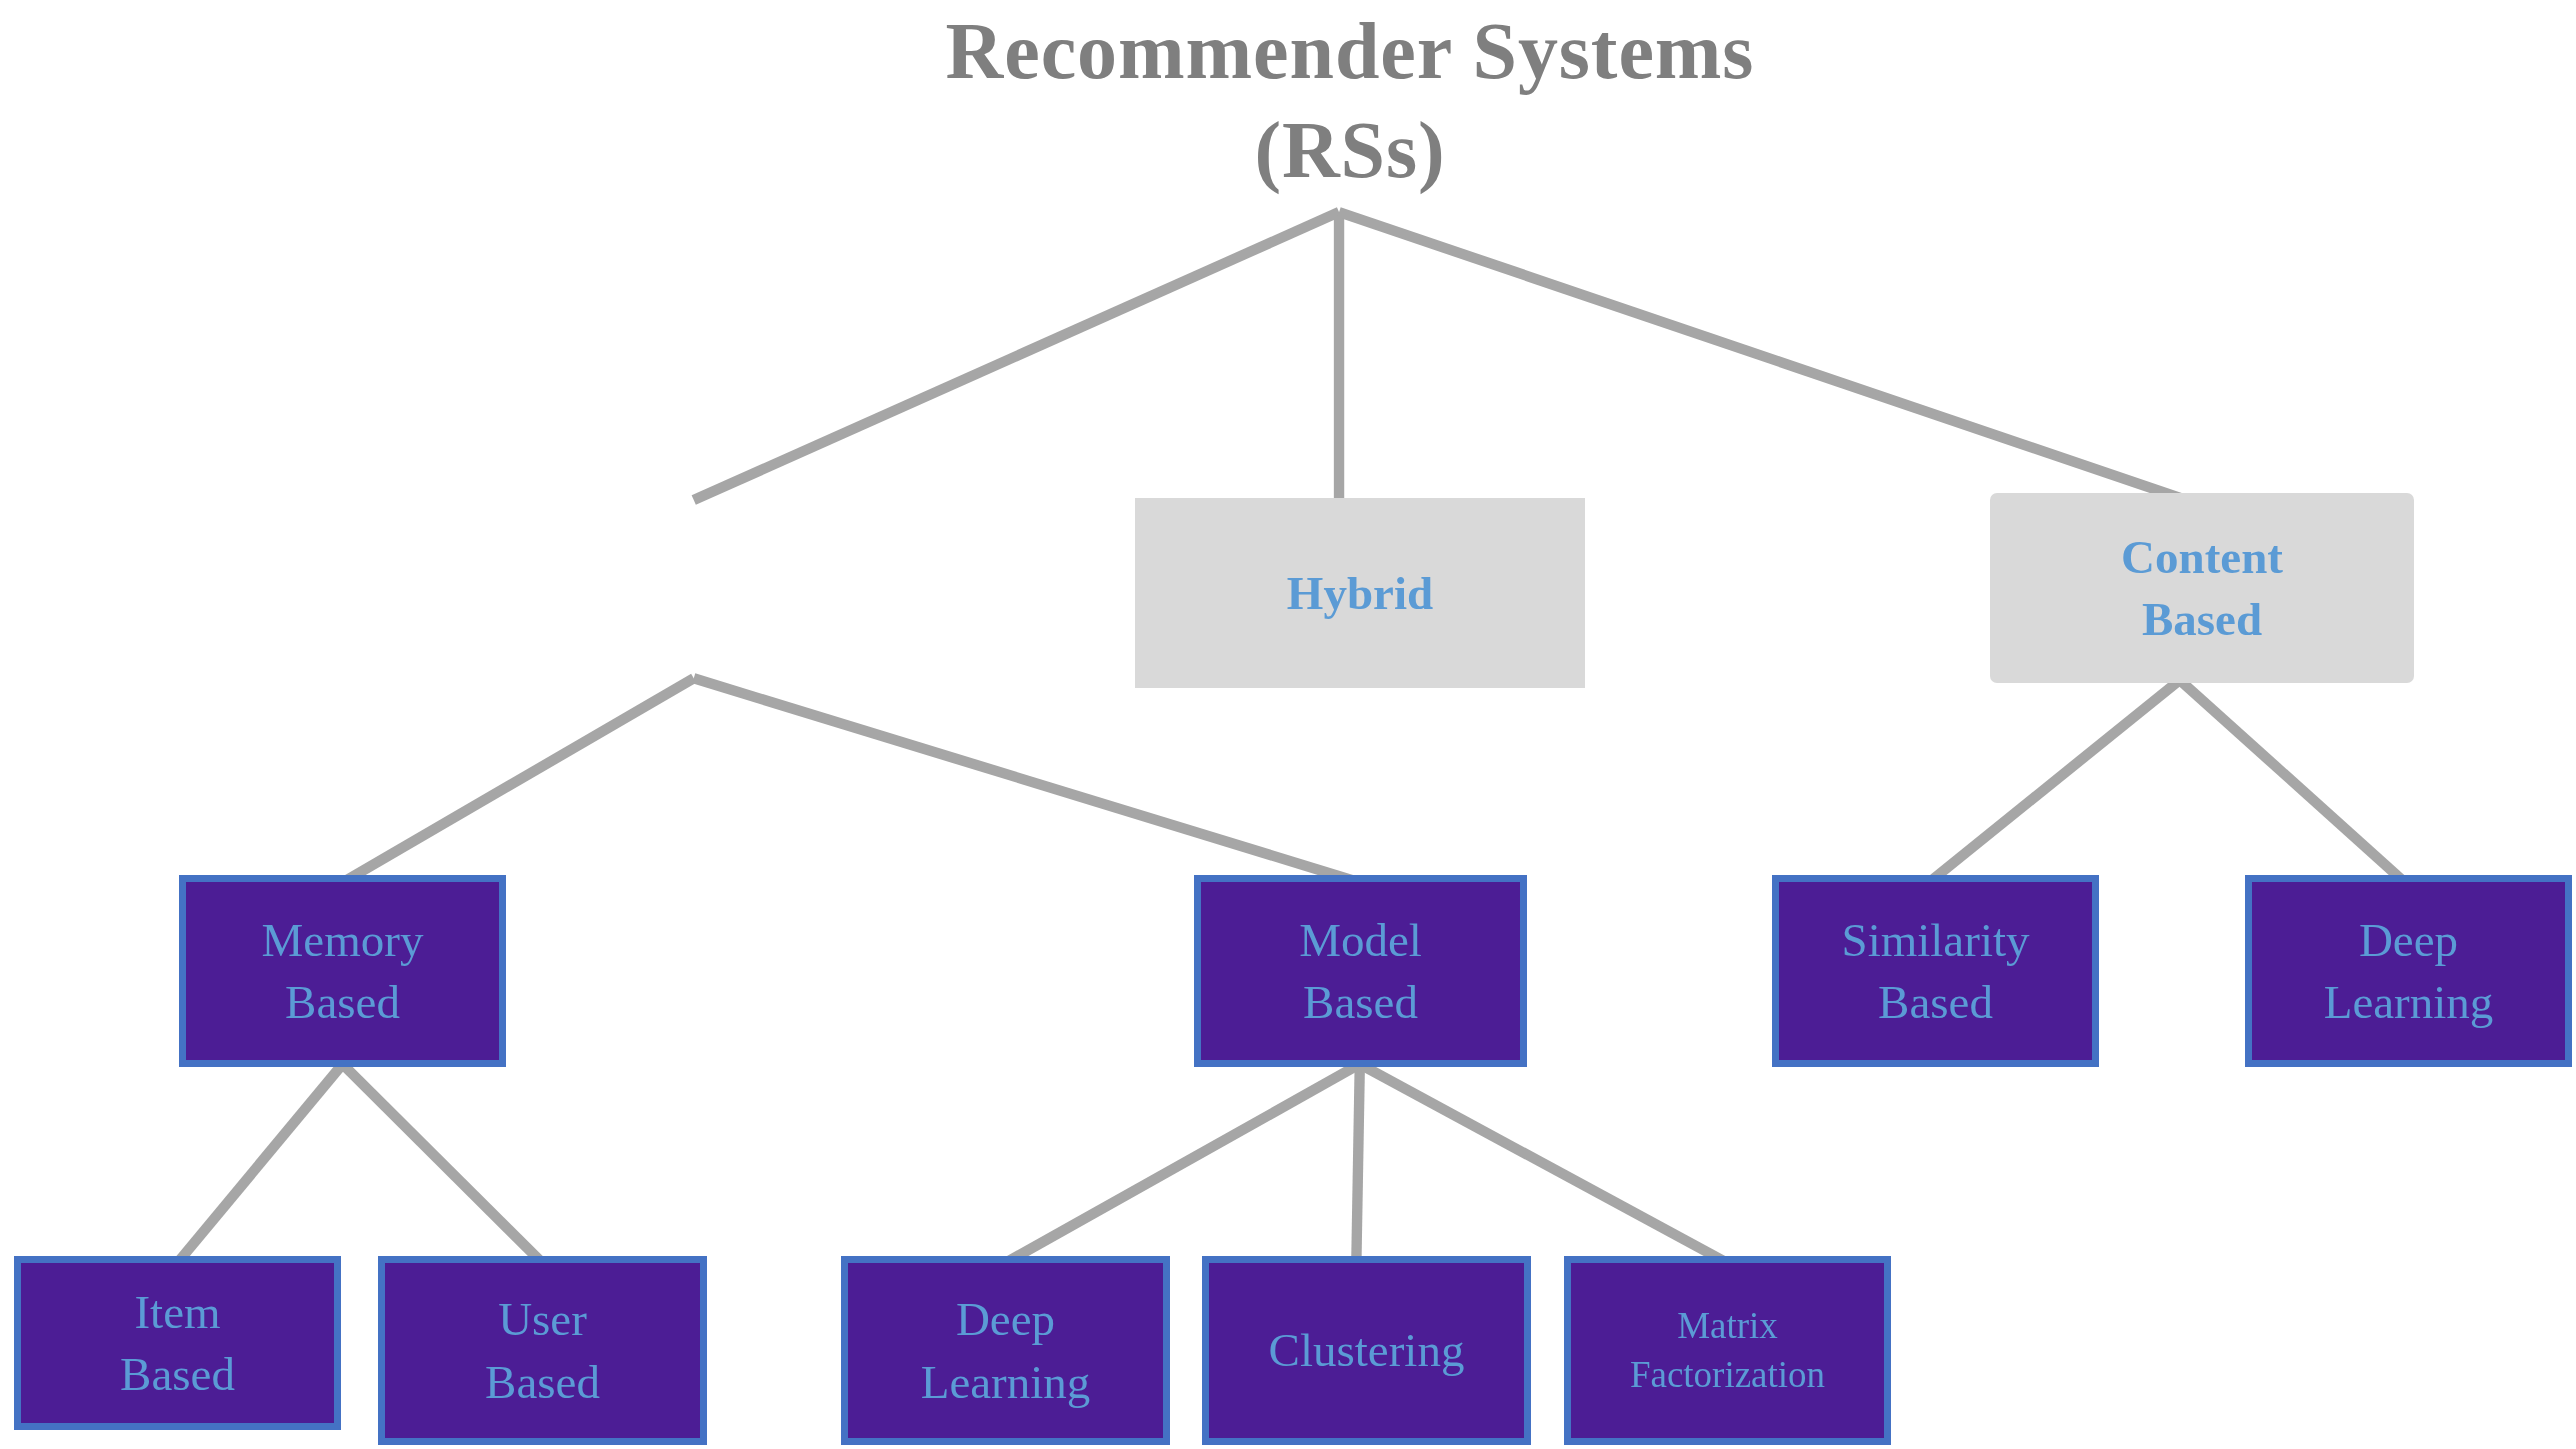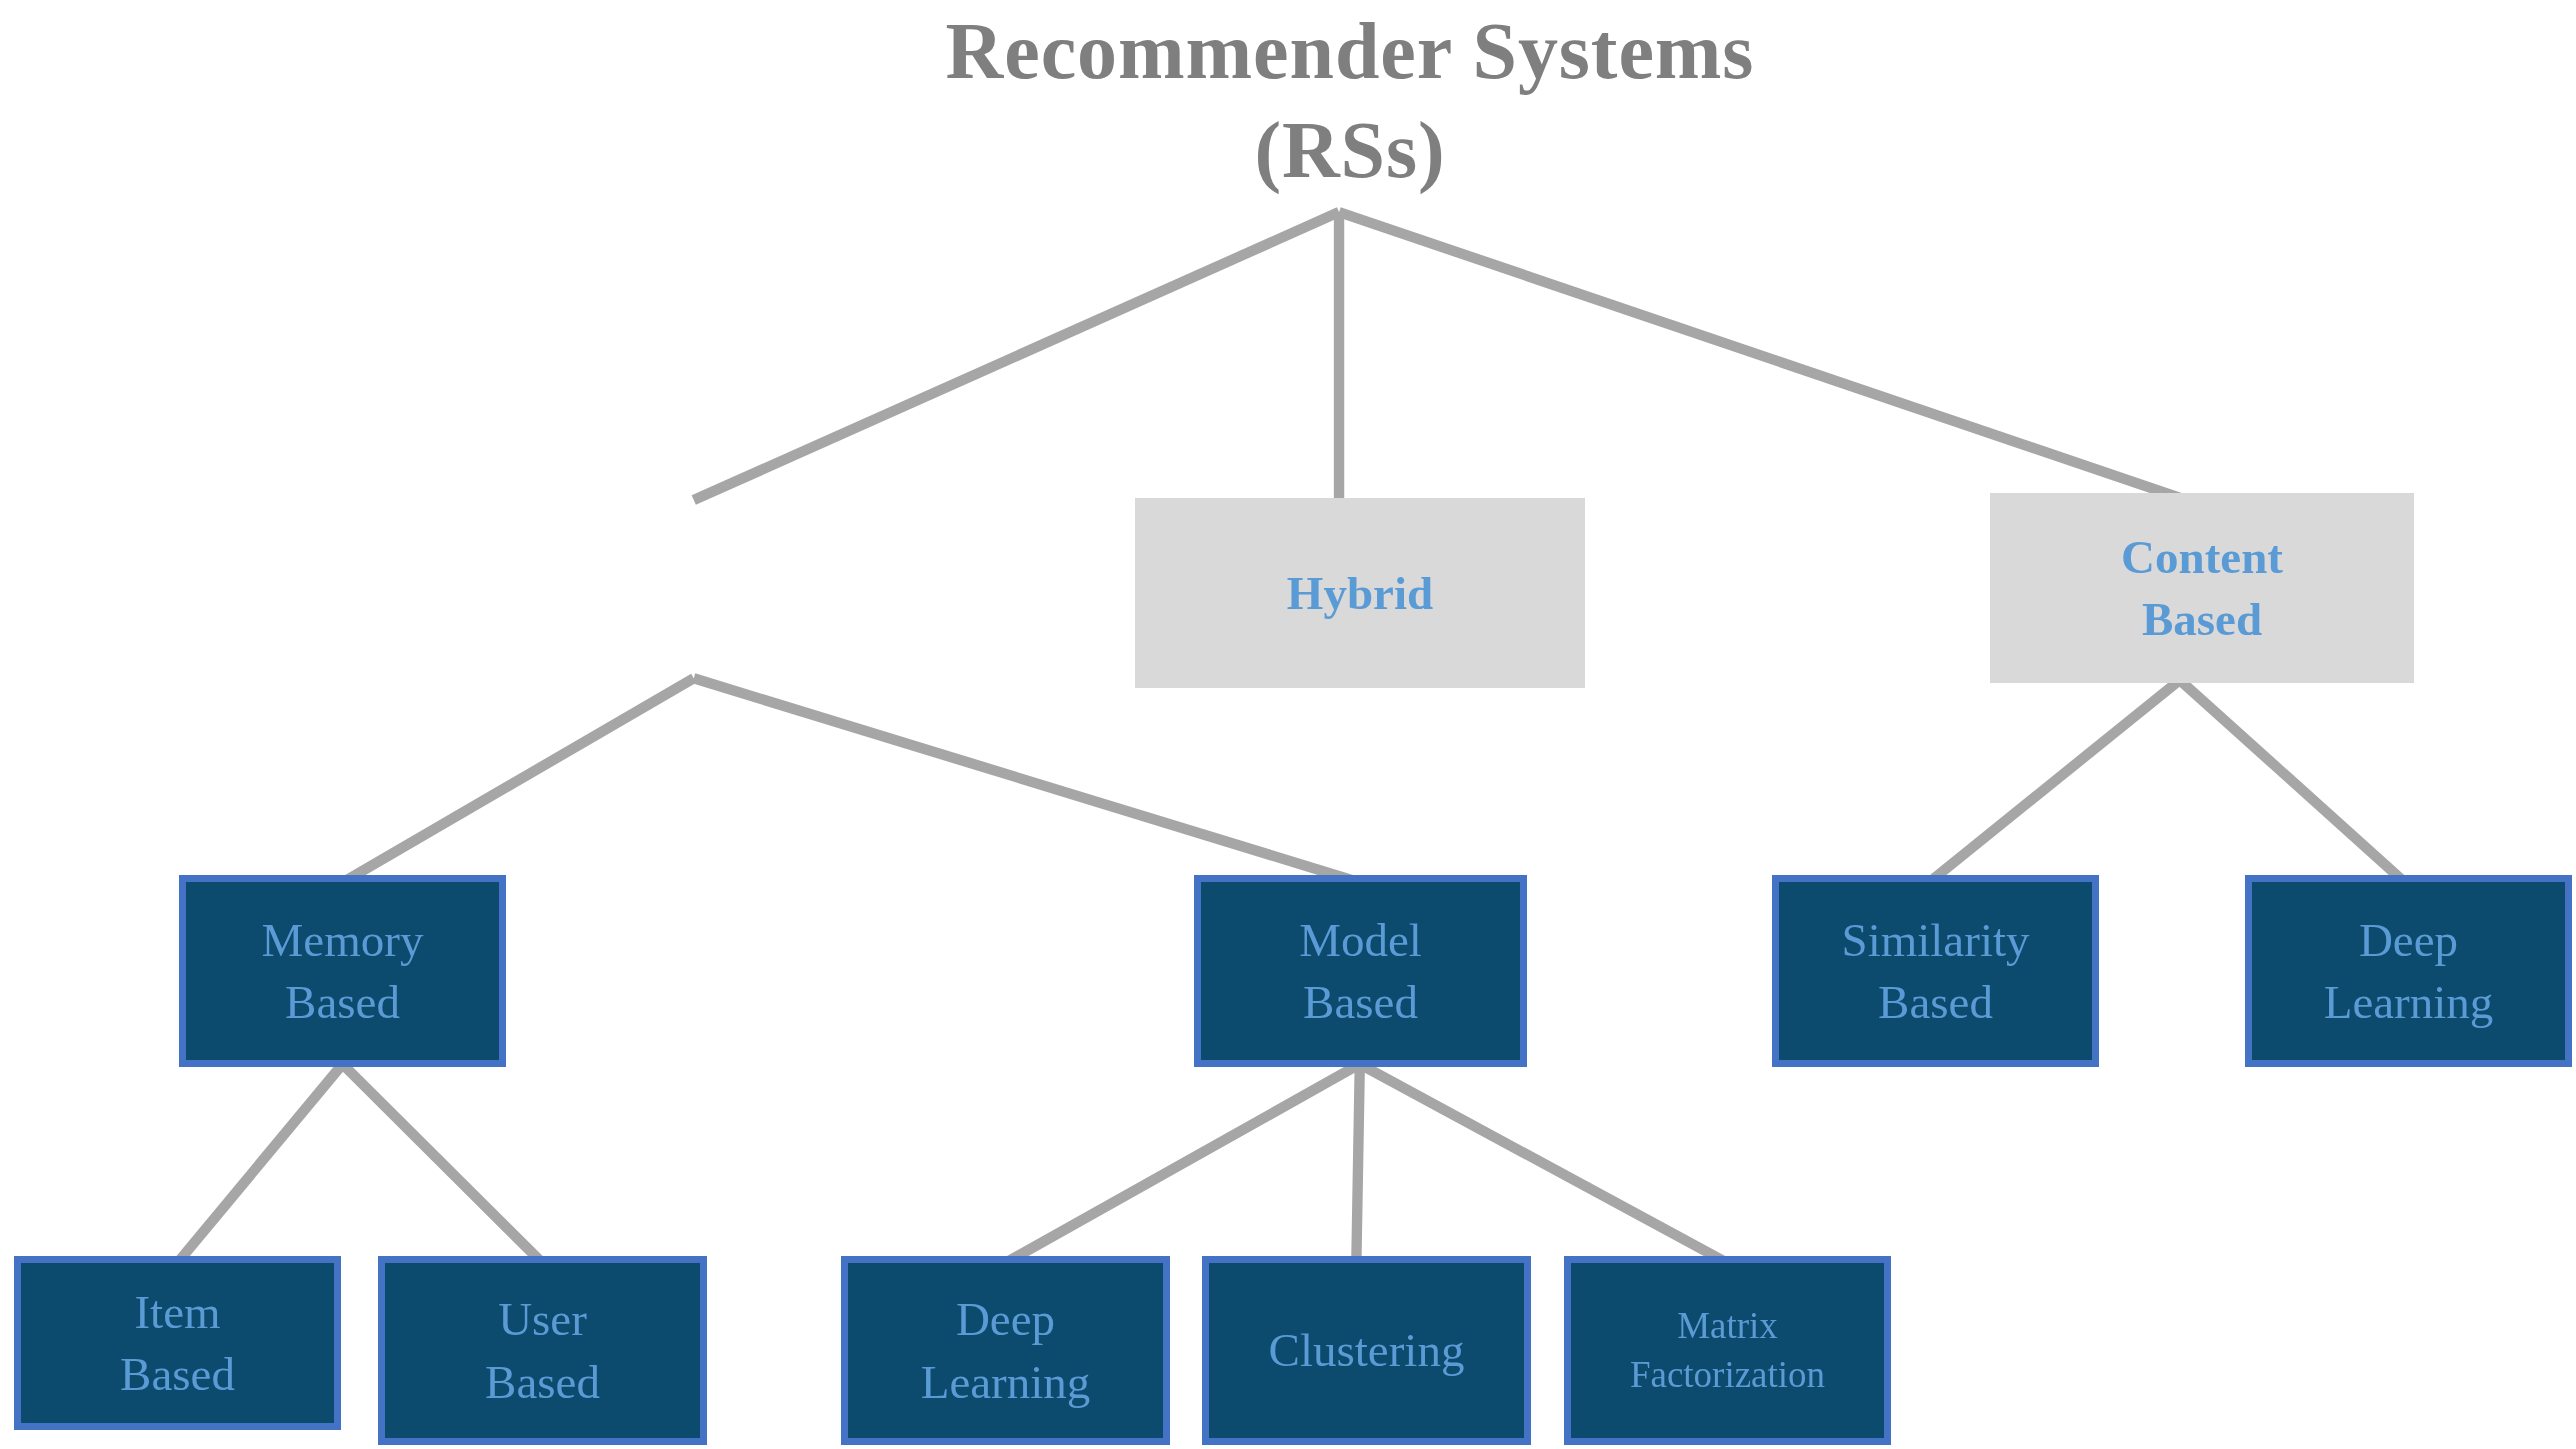--- a/index.html
+++ b/index.html
@@ -42,21 +42,21 @@
     white-space:pre-line;
     box-sizing:border-box;
     line-height:1.32;
   }
   .node-gray{
     background:var(--box-fill);
     font-weight:bold;
     font-size:47px;
   }
   .node-outline{
-    background:#0c4a6e;
+    background:#4c1d95;
     border:7.8px solid var(--box-border);
     font-weight:normal;
     font-size:47px;
   }
   .node-small{font-size:37px;}
 </style>
 </head>
 <body>
 
 <div id="canvas">
@@ -73,21 +73,21 @@
     <line x1="396" y1="1230" x2="627" y2="1460"></line>
     <line x1="1572" y1="1230" x2="1162" y2="1460"></line>
     <line x1="1572" y1="1230" x2="1568" y2="1460"></line>
     <line x1="1572" y1="1230" x2="1997" y2="1460"></line>
   </svg>
 
   <div class="title">Recommender Systems
 (RSs)</div>
 
   <div class="node node-gray" style="left:1135px;top:498px;width:450px;height:190px;">Hybrid</div>
-  <div class="node node-gray" style="left:1990px;top:493px;width:424px;height:190px;">Content
+  <div class="node node-gray" style="left:1990px;top:493px;width:424px;height:190px;border-radius:7px;">Content
 Based</div>
 
   <div class="node node-outline" style="left:179px;top:875px;width:327px;height:192px;">Memory
 Based</div>
   <div class="node node-outline" style="left:1194px;top:875px;width:333px;height:192px;">Model
 Based</div>
   <div class="node node-outline" style="left:1772px;top:875px;width:327px;height:192px;">Similarity
 Based</div>
   <div class="node node-outline" style="left:2245px;top:875px;width:327px;height:192px;">Deep
 Learning</div>

